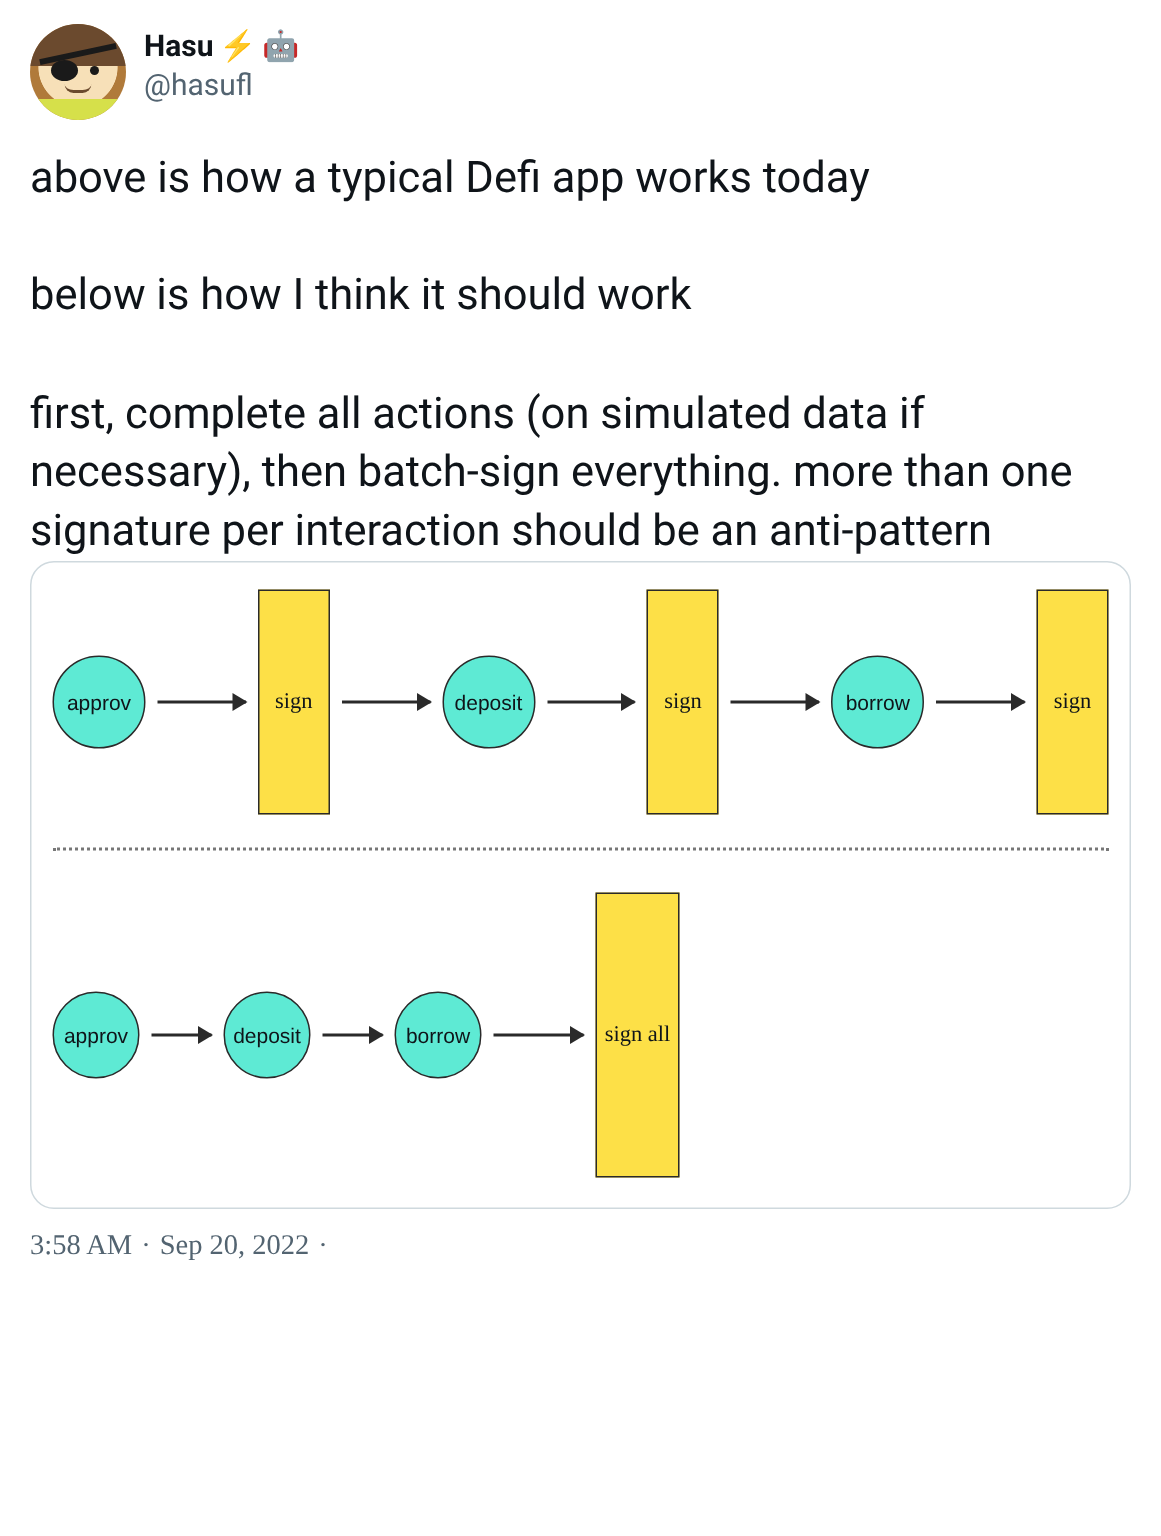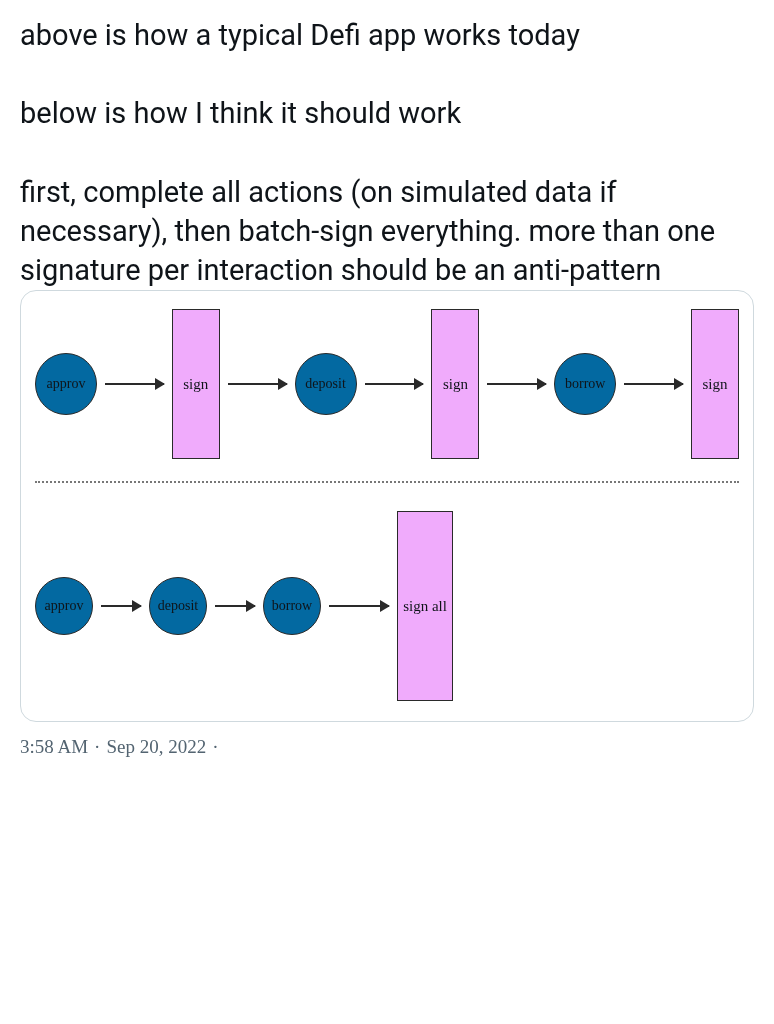--- a/index.html
+++ b/index.html
@@ -101,29 +101,29 @@
     gap: 8px;
   }
   .flow.top { margin-bottom: 18px; }
   .circle {
     width: 62px; height: 62px;
     border: 1.5px solid #2a2a2a;
     border-radius: 50%;
     display: flex;
     align-items: center;
     justify-content: center;
-    font-family: Liberation Serif, serif;
+    font-family: Liberation Sans, sans-serif;
     font-size: 14px;
-    background: #0369a1;
+    background: #5eead4;
     flex-shrink: 0;
   }
   .circle.small { width: 58px; height: 58px; }
   .rect {
     border: 1.5px solid #2a2a2a;
-    background: #f0abfc;
+    background: #fde047;
     display: flex;
     align-items: center;
     justify-content: center;
     font-family: "Comic Sans MS", "Bradley Hand", cursive;
     font-size: 15px;
     flex-shrink: 0;
     text-align: center;
     line-height: 1.1;
   }
   .rect.tall { width: 48px; height: 150px; }
@@ -157,20 +157,38 @@
     align-items: center;
     font-family: Liberation Serif, serif;
   }
   .footer .dot { color: #536471; }
 </style>
 </head>
 <body>
 
 <div class="tweet">
 
+  <div class="header">
+    <div class="avatar">
+      <div class="hair"></div>
+      <div class="strap"></div>
+      <div class="patch"></div>
+      <div class="eye"></div>
+      <div class="mouth"></div>
+      <div class="collar"></div>
+    </div>
+    <div class="name-block">
+      <div class="display-name">
+        <span>Hasu</span>
+        <span class="emoji">⚡</span>
+        <span class="emoji">🤖</span>
+      </div>
+      <div class="handle">@hasufl</div>
+    </div>
+  </div>
 
   <div class="body-text">above is how a typical Defi app works today
 
 below is how I think it should work
 
 first, complete all actions (on simulated data if necessary), then batch-sign everything. more than one signature per interaction should be an anti-pattern</div>
 
   <div class="diagram-card">
 
     <div class="flow top">

